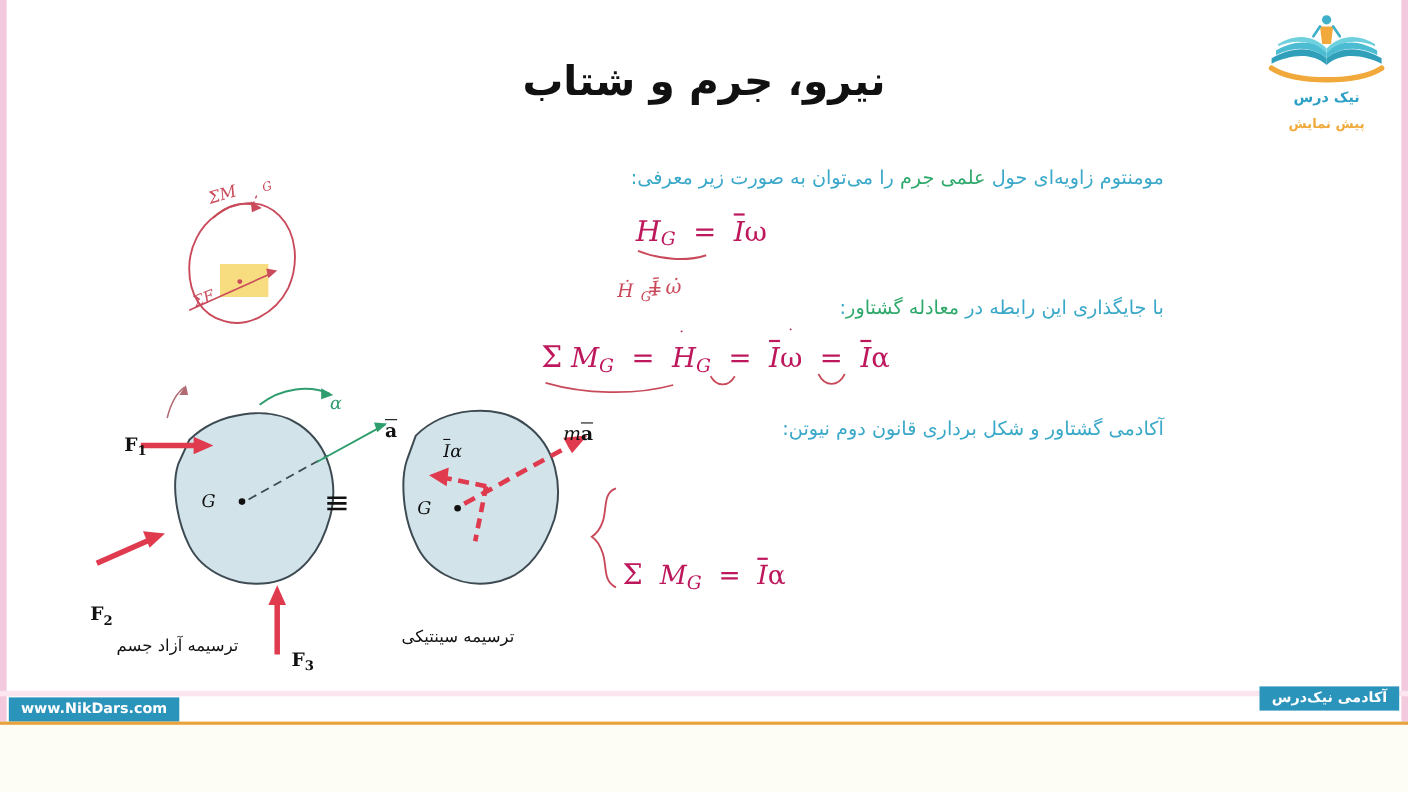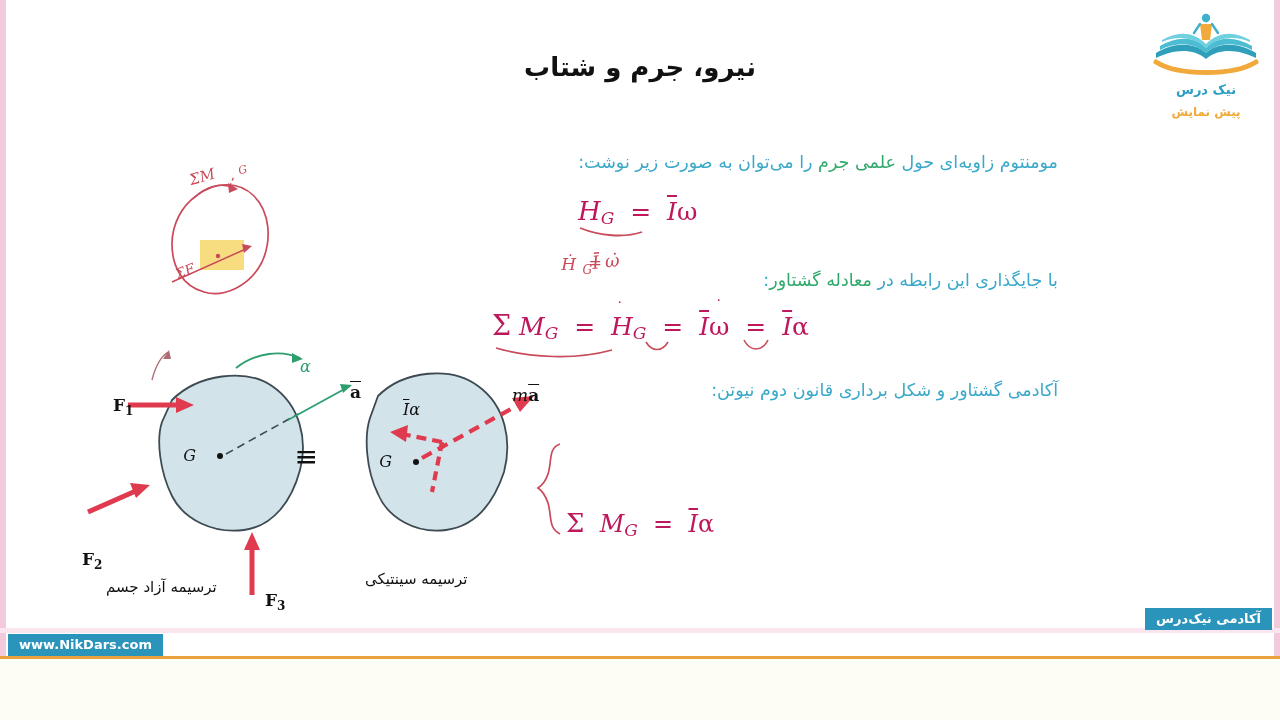--- a/index.html
+++ b/index.html
@@ -13,21 +13,21 @@
 
   
   .frame-left{position:absolute;left:0;top:0;width:6px;height:656px;background:#f3c9de;}
   .frame-right{position:absolute;right:0;top:0;width:6px;height:656px;background:#f3c9de;}
   .frame-top{position:absolute;left:0;top:0;height:4px;width:100%;background:#ffffff;}
 
   
   .title{
     position:absolute;top:52px;left:0;width:100%;
     text-align:center;
-    font-size:26px;font-weight:bold;color:#111;
+    font-size:37px;font-weight:bold;color:#111;
     letter-spacing:0px;
     direction:rtl;
   }
 
   
   .logo{position:absolute;right:16px;top:10px;width:116px;height:120px;
         display:flex;flex-direction:column;align-items:center;justify-content:flex-start;}
   .logo svg{display:block;}
   .logo-t1{font-size:13px;font-weight:bold;color:#2a9ec4;margin-top:-2px;}
   .logo-t2{font-size:12px;font-weight:bold;color:#f0a93a;margin-top:8px;}
@@ -73,21 +73,21 @@
   .footer-text{
     position:absolute;left:0;top:678px;width:100%;text-align:center;
     direction:rtl;font-size:17px;color:#3aa8c8;
   }
   .badge{
     position:absolute;height:22px;line-height:22px;
     background:#2b94bb;color:#fff;font-size:13px;font-weight:bold;
     padding:0 11px;white-space:nowrap;
   }
   .badge-left{left:8px;top:634px;direction:ltr;font-family:"DejaVu Sans","Liberation Sans",sans-serif;}
-  .badge-right{right:8px;top:608px;direction:rtl;text-align:right;}
+  .badge-right{right:8px;top:624px;direction:rtl;text-align:right;}
   .pink-strip{position:absolute;left:0;top:628px;width:100%;height:5px;background:#fbe6ef;}
 </style>
 </head>
 <body>
 
 <div class="slide">
 
   <div class="frame-top"></div>
   <div class="frame-left"></div>
   <div class="frame-right"></div>
@@ -109,21 +109,21 @@
 
       <path d="M6 52 C28 66 84 66 106 52" stroke="#f0a93a" stroke-width="5" fill="none" stroke-linecap="round"></path>
     </svg>
     <div class="logo-t1">نیک درس</div>
     <div class="logo-t2">پیش نمایش</div>
   </div>
 
   <div class="title">نیرو، جرم و شتاب</div>
 
   <div class="txt line1">
-    <span>مومنتوم زاویه‌ای حول </span><span class="hl">علمی جرم</span><span> را می‌توان به صورت زیر نوشت:</span>
+    <span>مومنتوم زاویه‌ای حول </span><span class="hl">علمی جرم</span><span> را می‌توان به صورت زیر معرفی:</span>
   </div>
 
   <div class="txt line2">
     <span>با جایگذاری این رابطه در </span><span class="hl">معادله گشتاور</span><span>:</span>
   </div>
 
   <div class="txt line3">آکادمی گشتاور و شکل برداری قانون دوم نیوتن:</div>
 
   <div class="math eq1">
     <span style="font-size:26px;">H</span><span style="font-size:17px;vertical-align:-4px;">G</span>

